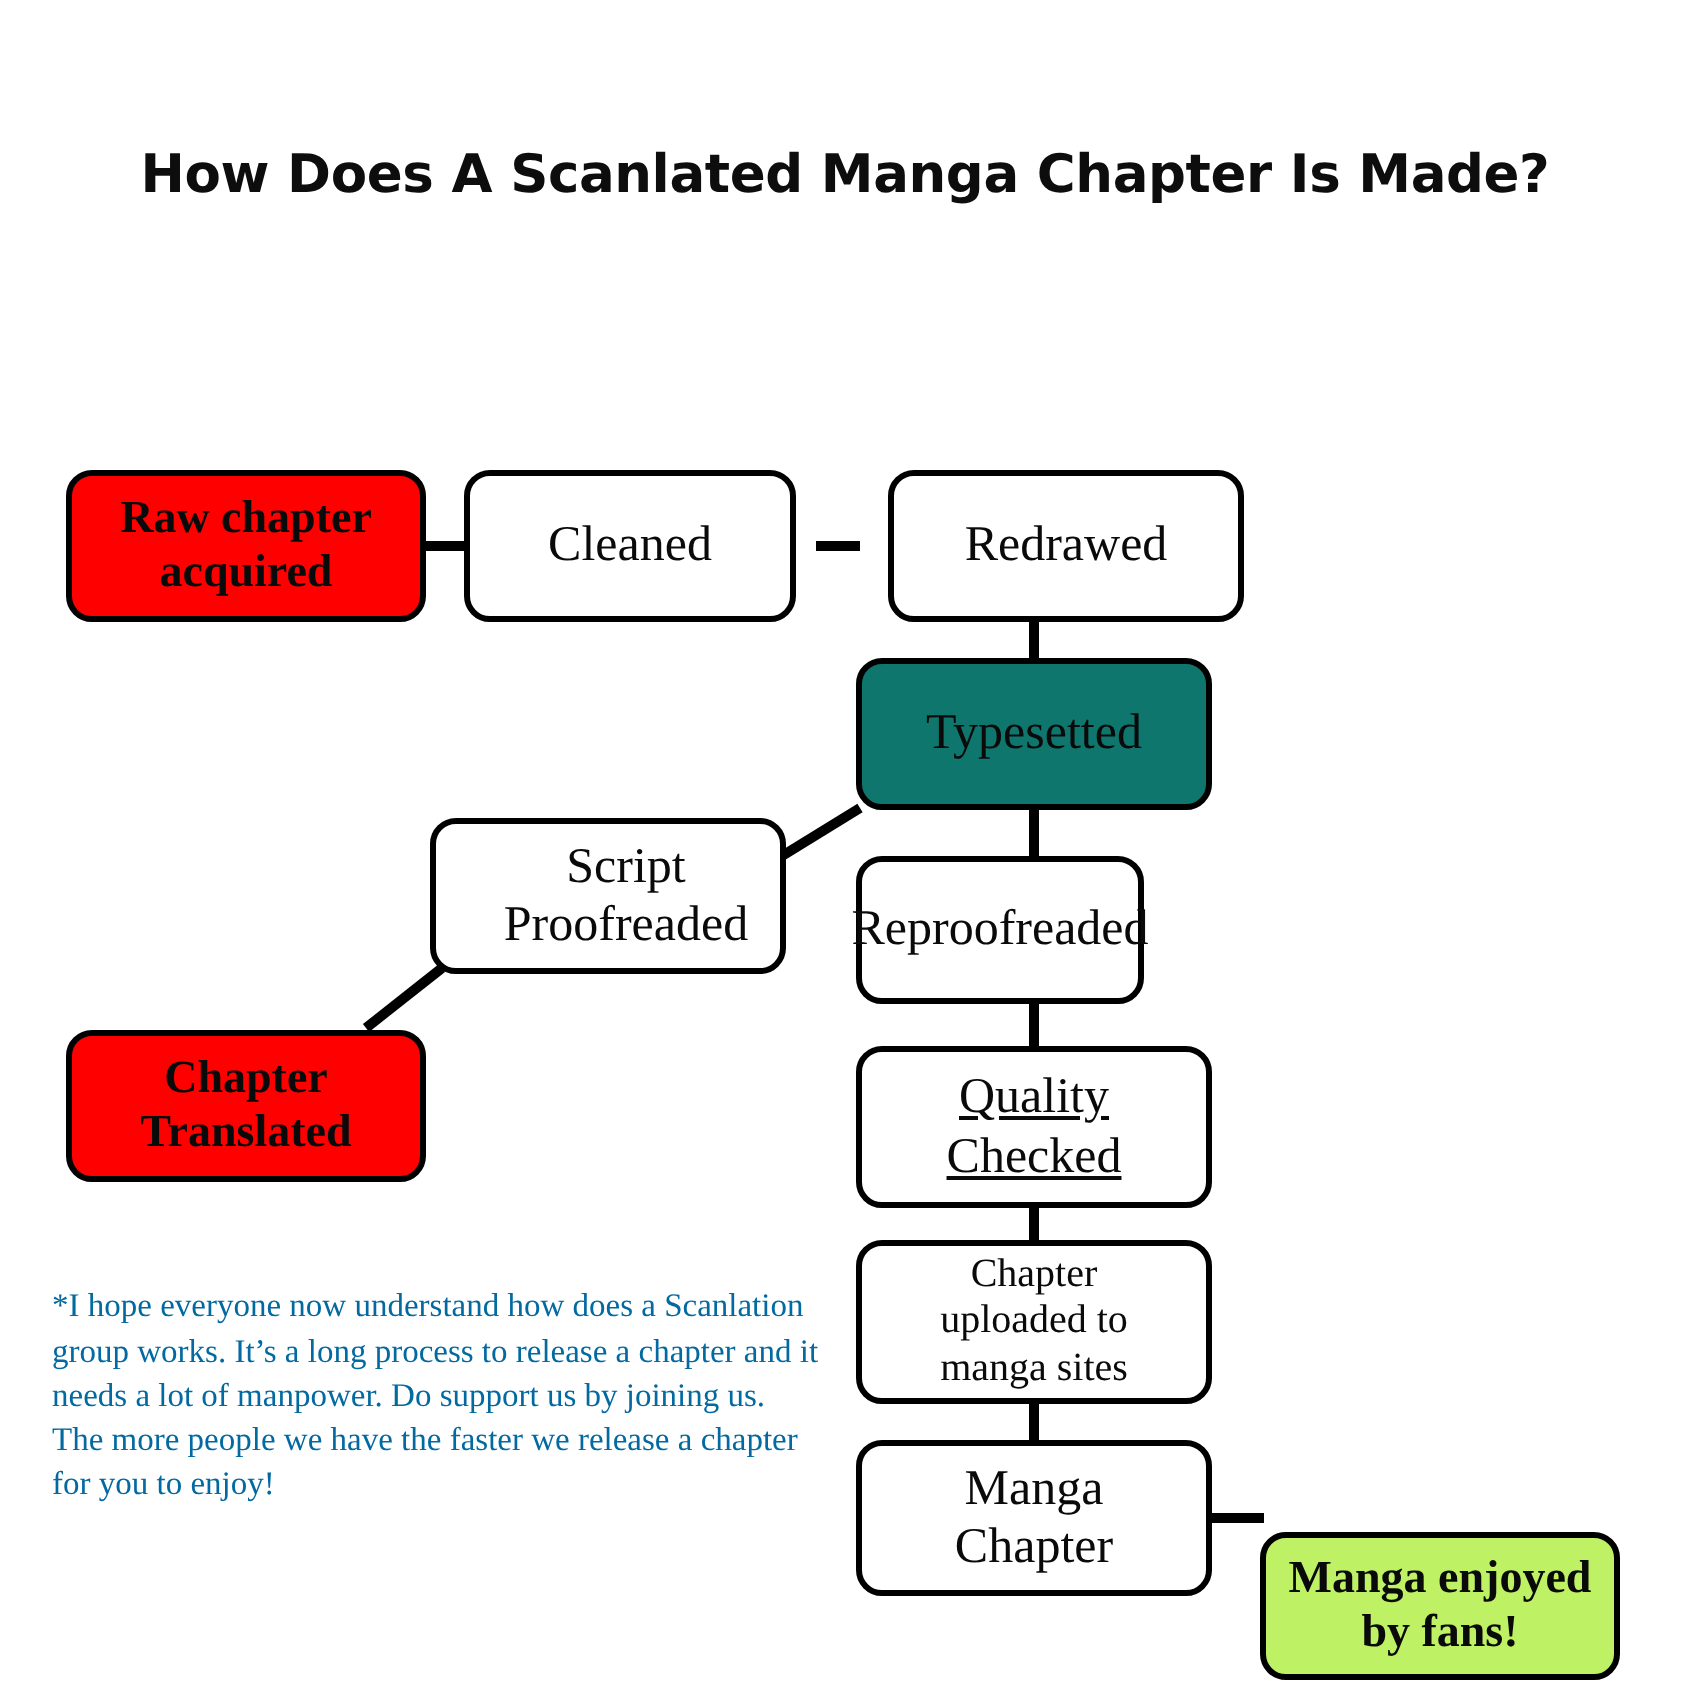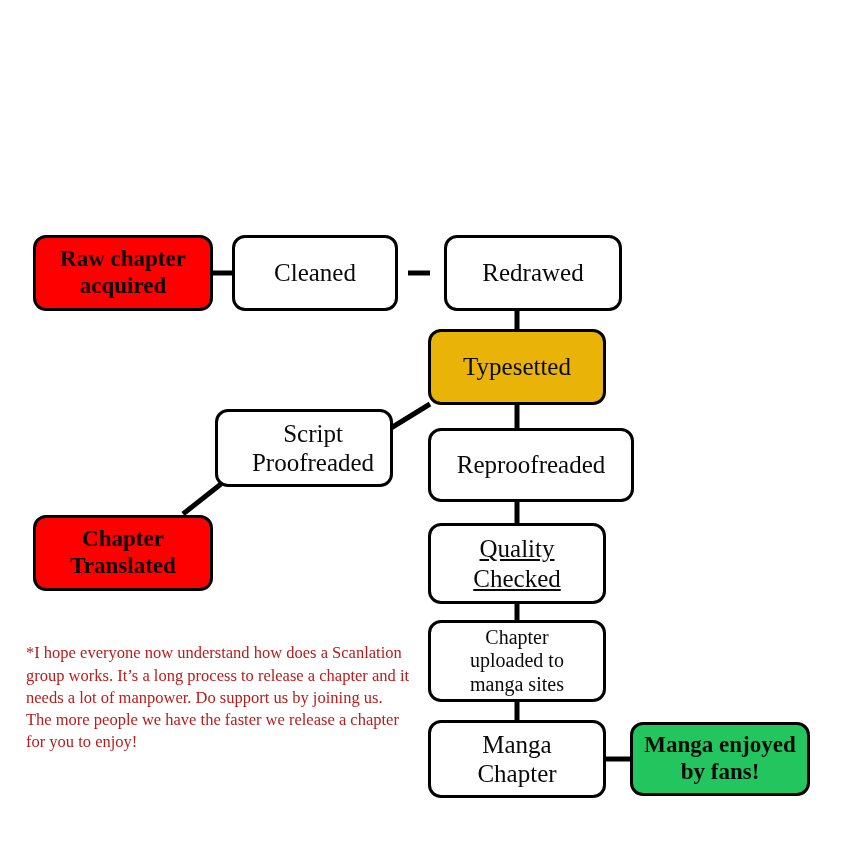--- a/index.html
+++ b/index.html
@@ -62,45 +62,46 @@
     white-space: pre-line;
   }
 
   
   .t-lg .lbl { font-size: 25px; }
   .t-md .lbl { font-size: 23px; }
   .t-sm .lbl { font-size: 20px; }
 
   
   .fill-red    { background: #ff0000; }
-  .fill-yellow { background: #eab308; justify-content: center; }
-  .fill-green  { background: #22c55e; }
+  .fill-yellow { background: #0f766e; justify-content: center; }
+  .fill-green  { background: #bef264; margin-top: 44px; }
   .fill-white  { background: #ffffff; }
 
   .bold-label .lbl { font-weight: 700; }
 
   
   #note {
     position: absolute;
     left: 26px;
     top: 620px;
     width: 390px;
     font-size: 16.5px;
     line-height: 1.35;
-    color: #b91c1c;
+    color: #0369a1;
     white-space: pre-line;
   }
   #note .para { margin: 0; }
   #note .para + .para { margin-top: 17px; }
 </style>
 </head>
 <body>
 
 <div id="canvas">
 
+  <div id="title">How Does A Scanlated Manga Chapter Is Made?</div>
 
   <svg id="links" viewBox="0 0 845 845" width="845" height="845" aria-hidden="true">
     <g stroke="#000000" stroke-width="5" fill="none" stroke-linecap="butt">
 
       <line x1="212" y1="273" x2="234" y2="273"></line>
 
       <line x1="408" y1="273" x2="430" y2="273"></line>
 
       <line x1="517" y1="308" x2="517" y2="330"></line>
 
@@ -140,21 +141,21 @@
   <div class="node fill-white t-lg" style="left:215px; top:409px; width:178px; height:78px;padding-left:24px;">
     <span class="lbl">Script
 Proofreaded</span>
   </div>
 
   <div class="node fill-red t-md bold-label" style="left:33px; top:515px; width:180px; height:76px;">
     <span class="lbl">Chapter
 Translated</span>
   </div>
 
-  <div class="node fill-white t-lg" style="left:428px; top:428px; width:206px; height:74px;">
+  <div class="node fill-white t-lg" style="left:428px; top:428px; width:144px; height:74px;">
     <span class="lbl">Reproofreaded</span>
   </div>
 
   <div class="node fill-white t-lg" style="left:428px; top:523px; width:178px; height:81px;text-decoration:underline;">
     <span class="lbl">Quality
 Checked</span>
   </div>
 
   <div class="node fill-white t-sm" style="left:428px; top:620px; width:178px; height:82px;">
     <span class="lbl">Chapter

